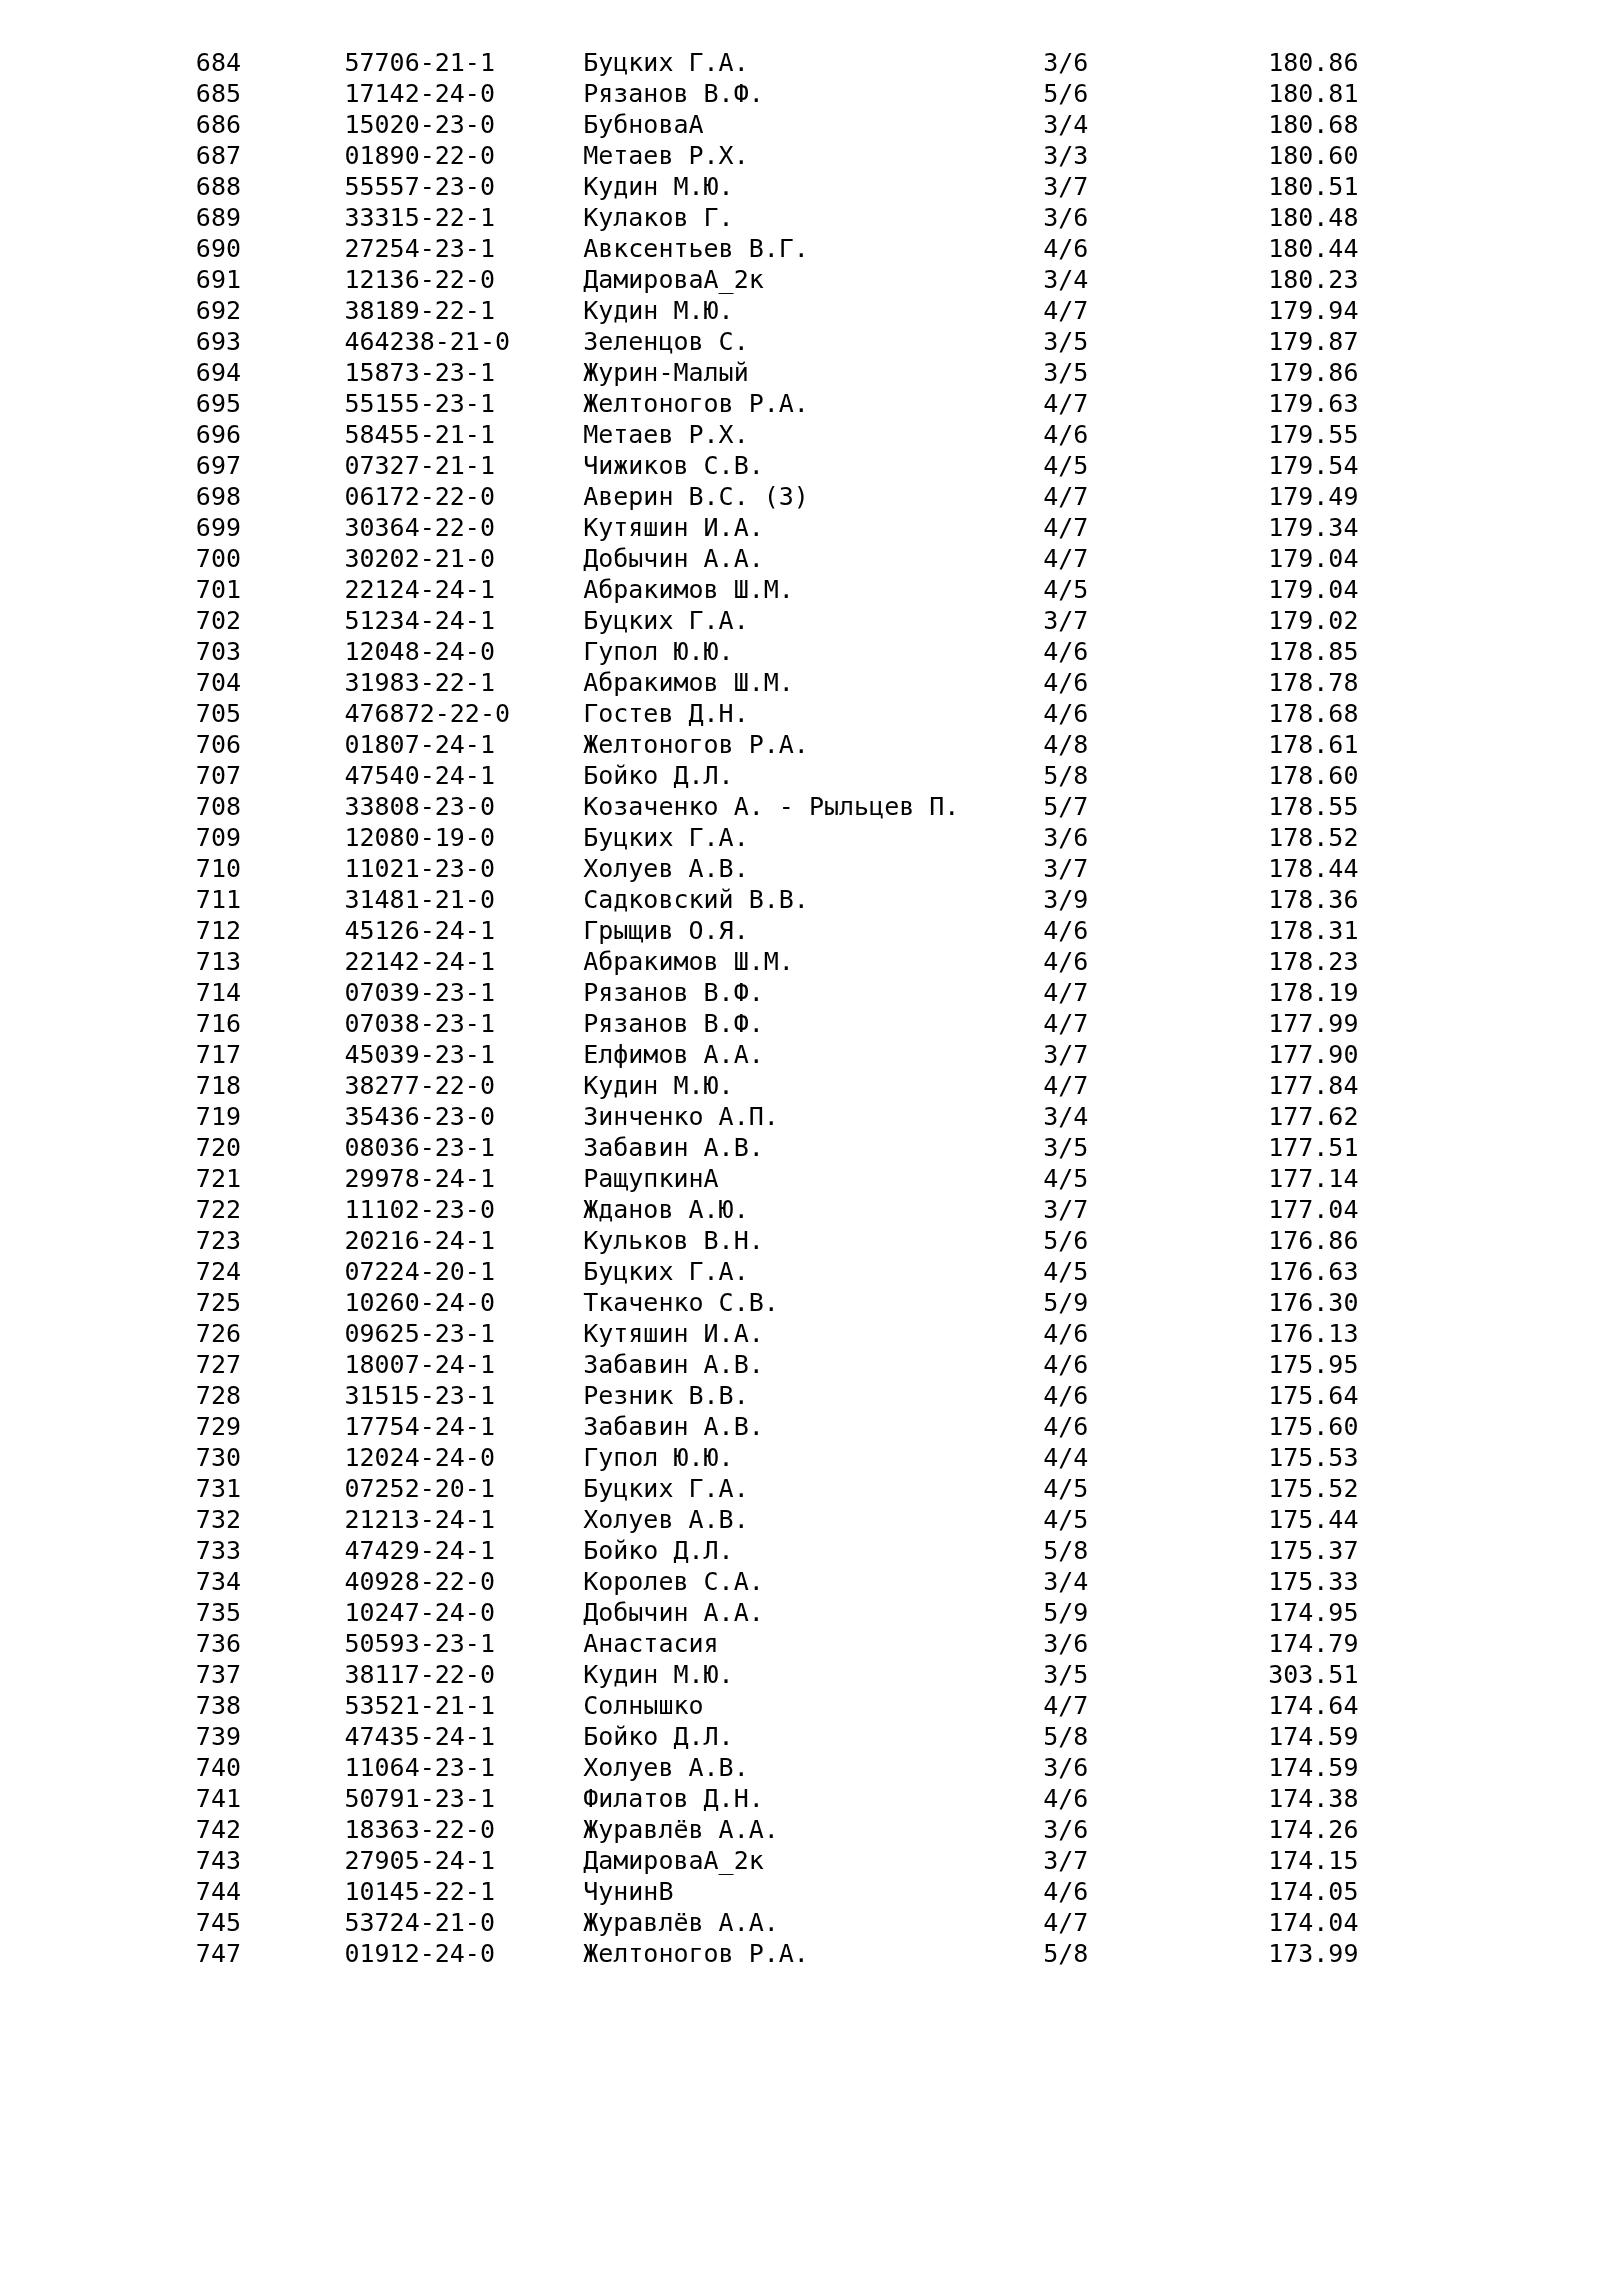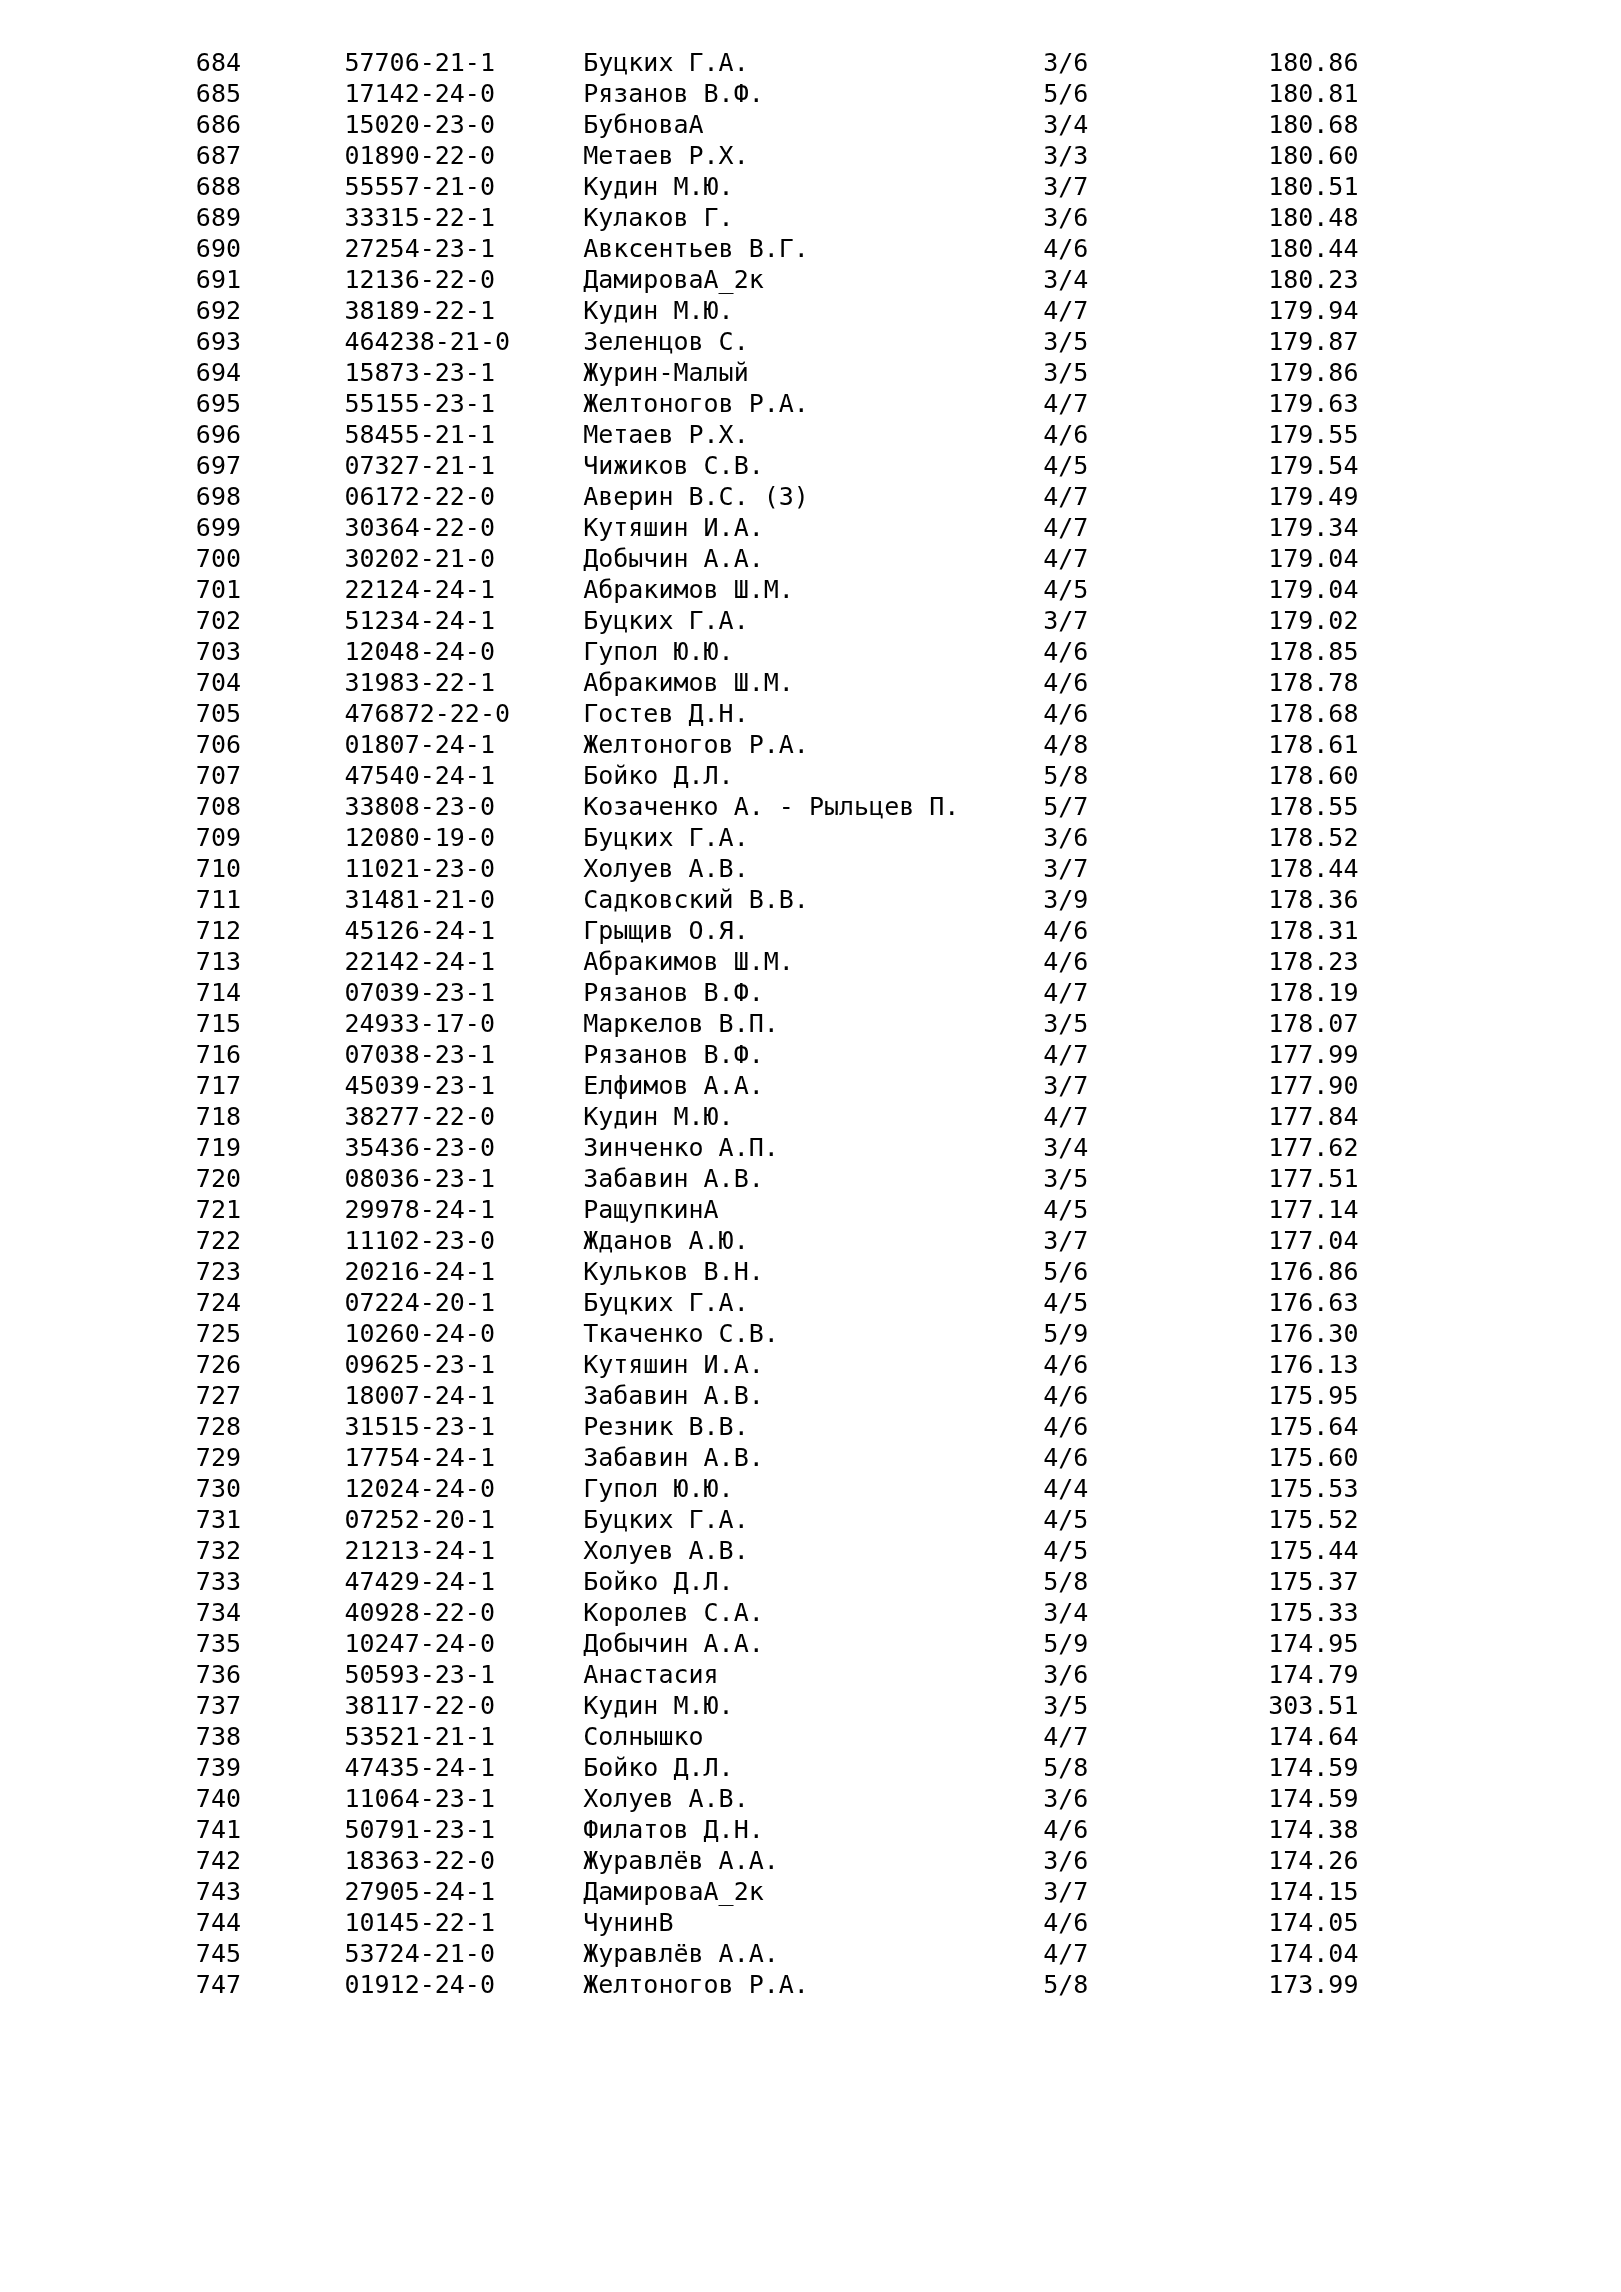--- a/index.html
+++ b/index.html
@@ -90,21 +90,21 @@
         </tr>
         <tr>
           <td class="col-rank">687</td>
           <td class="col-code">01890-22-0</td>
           <td class="col-name">Метаев Р.Х.</td>
           <td class="col-score">3/3</td>
           <td class="col-value">180.60</td>
         </tr>
         <tr>
           <td class="col-rank">688</td>
-          <td class="col-code">55557-21-0</td>
+          <td class="col-code">55557-23-0</td>
           <td class="col-name">Кудин М.Ю.</td>
           <td class="col-score">3/7</td>
           <td class="col-value">180.51</td>
         </tr>
         <tr>
           <td class="col-rank">689</td>
           <td class="col-code">33315-22-1</td>
           <td class="col-name">Кулаков Г.</td>
           <td class="col-score">3/6</td>
           <td class="col-value">180.48</td>
@@ -276,27 +276,20 @@
           <td class="col-name">Абракимов Ш.М.</td>
           <td class="col-score">4/6</td>
           <td class="col-value">178.23</td>
         </tr>
         <tr>
           <td class="col-rank">714</td>
           <td class="col-code">07039-23-1</td>
           <td class="col-name">Рязанов В.Ф.</td>
           <td class="col-score">4/7</td>
           <td class="col-value">178.19</td>
-        </tr>
-        <tr>
-          <td class="col-rank">715</td>
-          <td class="col-code">24933-17-0</td>
-          <td class="col-name">Маркелов В.П.</td>
-          <td class="col-score">3/5</td>
-          <td class="col-value">178.07</td>
         </tr>
         <tr>
           <td class="col-rank">716</td>
           <td class="col-code">07038-23-1</td>
           <td class="col-name">Рязанов В.Ф.</td>
           <td class="col-score">4/7</td>
           <td class="col-value">177.99</td>
         </tr>
         <tr>
           <td class="col-rank">717</td>

